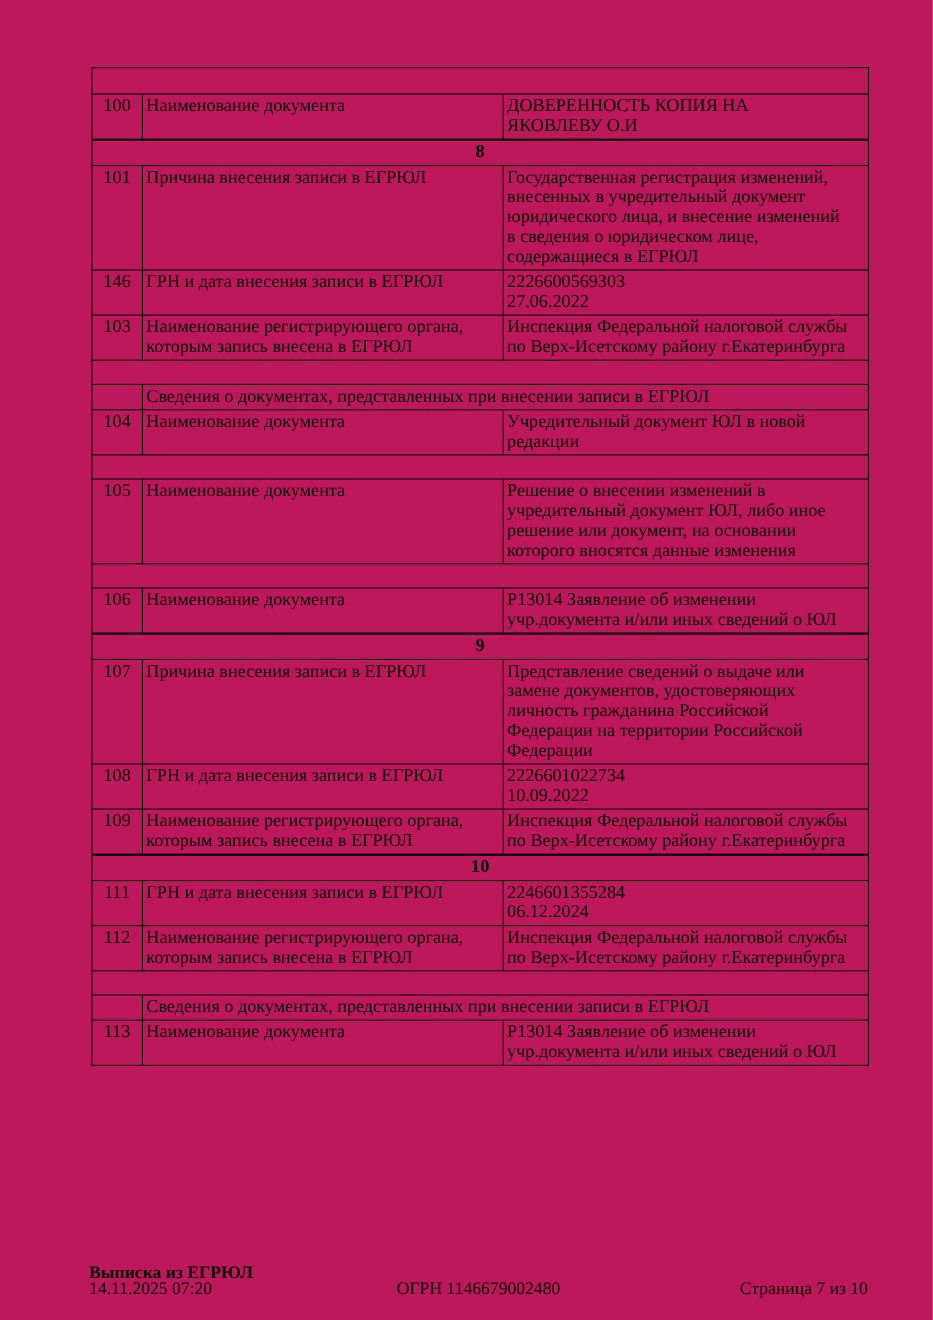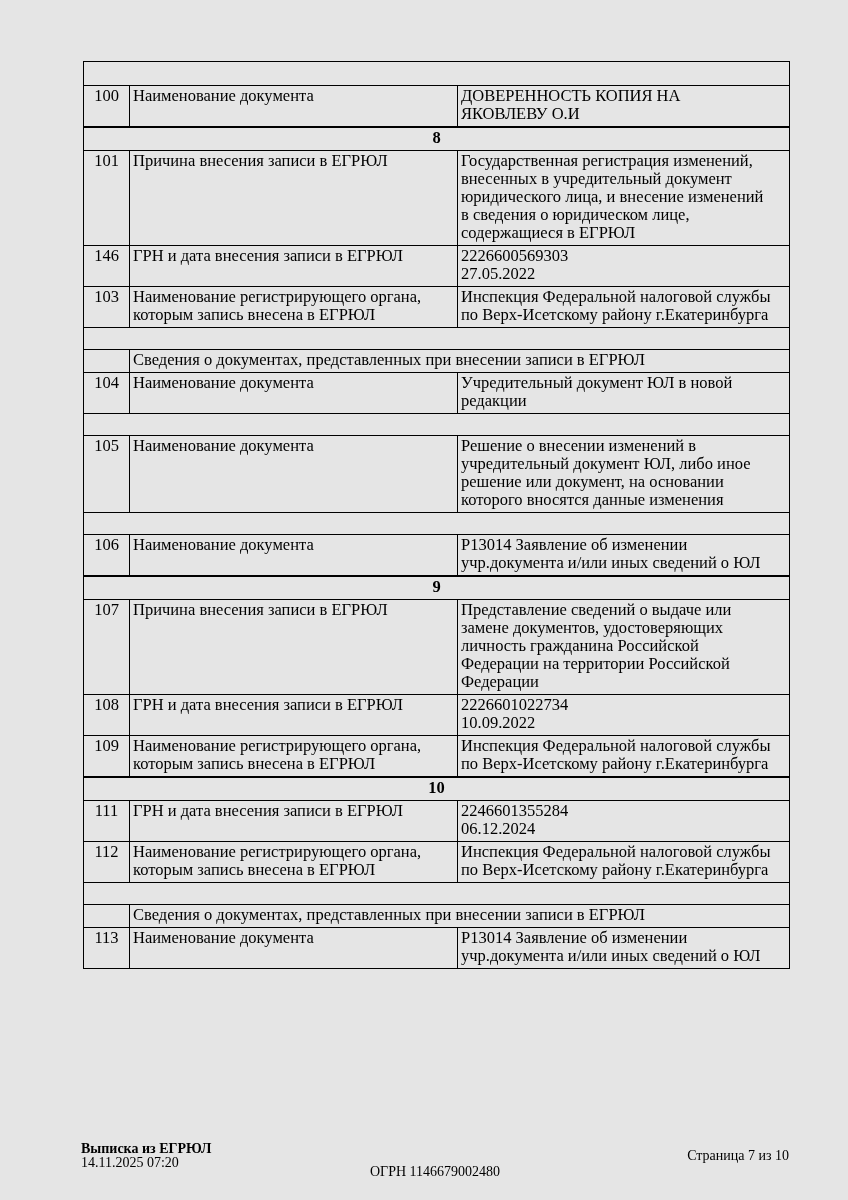--- a/index.html
+++ b/index.html
@@ -4,21 +4,21 @@
 <style>
   * { margin: 0; padding: 0; box-sizing: border-box; }
   html, body { background: #ffffff; }
   body {
     width: 848px; height: 1200px;
     position: relative;
     font-family: "Liberation Serif", serif;
     color: #000000;
     overflow: hidden;
   }
-  .page { position: absolute; inset: 0; background: #e5e5e5; }
+  .page { position: absolute; inset: 0; background: #be185d; }
 
   table.egrul {
     position: absolute;
     left: 83px; top: 61px;
     width: 706px;
     border-collapse: collapse;
     table-layout: fixed;
   }
   table.egrul td {
     border: 1px solid #000000;
@@ -39,22 +39,22 @@
     white-space: normal;
     border-top-width: 2px;
   }
   tr.span-row td.span-cell { white-space: normal; font-family: Liberation Serif, serif; }
   tr.field-row td.value-cell { }
 
   .footer {
     position: absolute;
     left: 81px; right: 59px; top: 1133px;
     display: flex;
-    align-items: center;
-    font-size: 14px;
+    align-items: flex-end;
+    font-size: 16px;
     line-height: 14px;
   }
   .footer-left  { flex: 1; text-align: left; }
   .footer-left .doc-type { font-weight: bold; }
   .footer-center { flex: 0 0 auto; text-align: center; margin-top: 32px; }
   .footer-right { flex: 1; text-align: right; }
 </style>
 </head>
 <body>
 
@@ -85,21 +85,21 @@
           <td class="value-cell">Государственная регистрация изменений,
 внесенных в учредительный документ
 юридического лица, и внесение изменений
 в сведения о юридическом лице,
 содержащиеся в ЕГРЮЛ</td>
         </tr>
         <tr class="field-row">
           <td class="num-cell">146</td>
           <td class="label-cell">ГРН и дата внесения записи в ЕГРЮЛ</td>
           <td class="value-cell">2226600569303
-27.05.2022</td>
+27.06.2022</td>
         </tr>
         <tr class="field-row">
           <td class="num-cell">103</td>
           <td class="label-cell">Наименование регистрирующего органа,
 которым запись внесена в ЕГРЮЛ</td>
           <td class="value-cell">Инспекция Федеральной налоговой службы
 по Верх-Исетскому району г.Екатеринбурга</td>
         </tr>
         <tr class="empty-row">
           <td colspan="3"></td>

